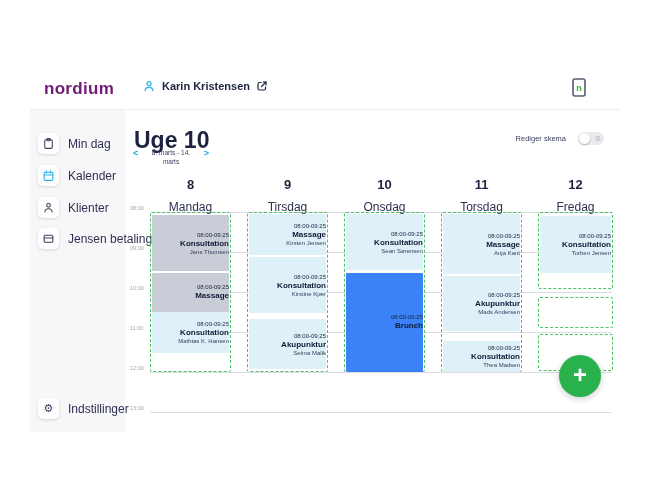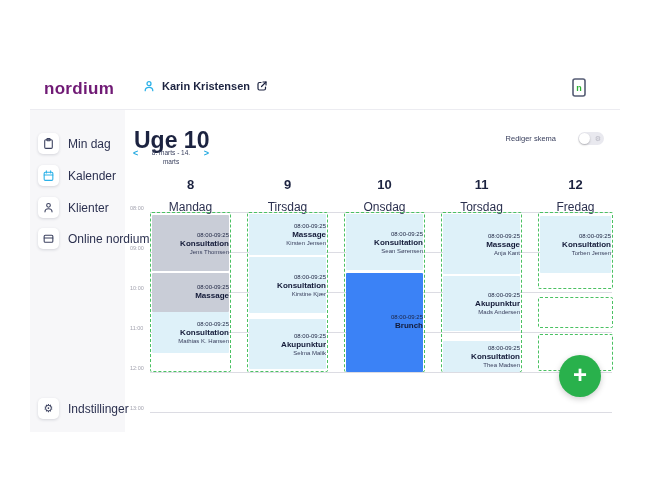--- a/index.html
+++ b/index.html
@@ -26,21 +26,21 @@
 
   
   .main{position:absolute;left:95px;top:42px;width:495px;height:322px;}
   .week-title{position:absolute;left:9px;top:9px;font-size:23px;font-weight:800;color:#1c2340;margin-top:8px;}
   .date-nav{position:absolute;left:6px;top:39px;width:80px;text-align:center;}
   .date-nav .arrow{position:absolute;top:0;font-size:9px;font-weight:700;color:#1ea7e0;cursor:pointer;line-height:1;}
   .date-nav .arrow.prev{left:2px;}
   .date-nav .arrow.next{right:2px;}
   .date-text{display:inline-block;width:46px;font-size:6.5px;color:#3a405e;line-height:1.35;}
 
-  .edit-row{position:absolute;right:16px;top:22px;display:flex;align-items:center;gap:22px;}
+  .edit-row{position:absolute;right:16px;top:22px;display:flex;align-items:center;gap:12px;}
   .edit-label{font-size:7.5px;color:#3a405e;}
   .toggle{width:26px;height:13px;border-radius:7px;background:#e9e9ef;position:relative;cursor:pointer;}
   .knob{position:absolute;left:1px;top:1px;width:11px;height:11px;border-radius:50%;background:#fff;
         box-shadow:0 1px 2px rgba(0,0,0,.25);}
   .toggle-gear{position:absolute;right:3px;top:2px;font-size:7px;color:#b9b9c4;line-height:1.3;}
 
   
   .time-label{position:absolute;left:5px;width:18px;font-size:5.5px;color:#a3a3af;}
   .grid-line{position:absolute;left:25px;width:462px;height:1px;background:#dcdce3;}
   .day-head{position:absolute;top:68px;text-align:center;}
@@ -124,21 +124,21 @@
         </span>
         <span class="side-label">Klienter</span>
       </div>
       <div class="side-item" style="top:118px">
         <span class="icon-box">
           <svg width="13" height="13" viewBox="0 0 24 24" fill="none" stroke="#3c4260" stroke-width="2" stroke-linecap="round">
             <rect x="4" y="6" width="16" height="13" rx="2"></rect>
               <path d="M4 11h16"></path>
           </svg>
         </span>
-        <span class="side-label">Online nordium</span>
+        <span class="side-label">Jensen betaling</span>
       </div>
       <div class="side-item" style="top:288px">
         <span class="icon-box">
           <span class="gear-glyph">⚙</span>
         </span>
         <span class="side-label">Indstillinger</span>
       </div>
     </div>
 
     <div class="main">

